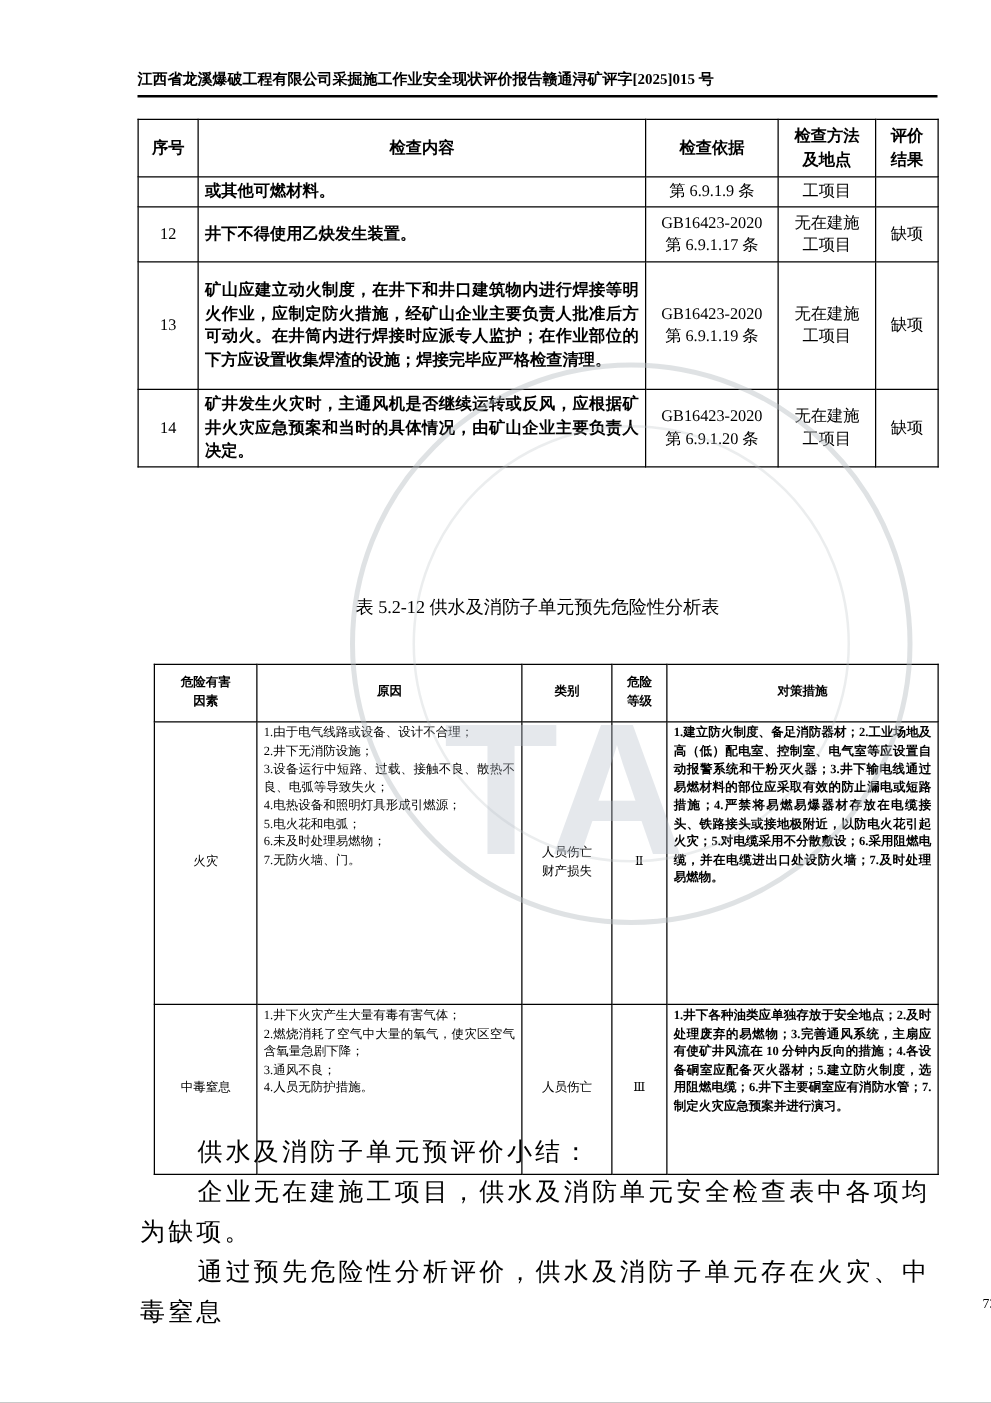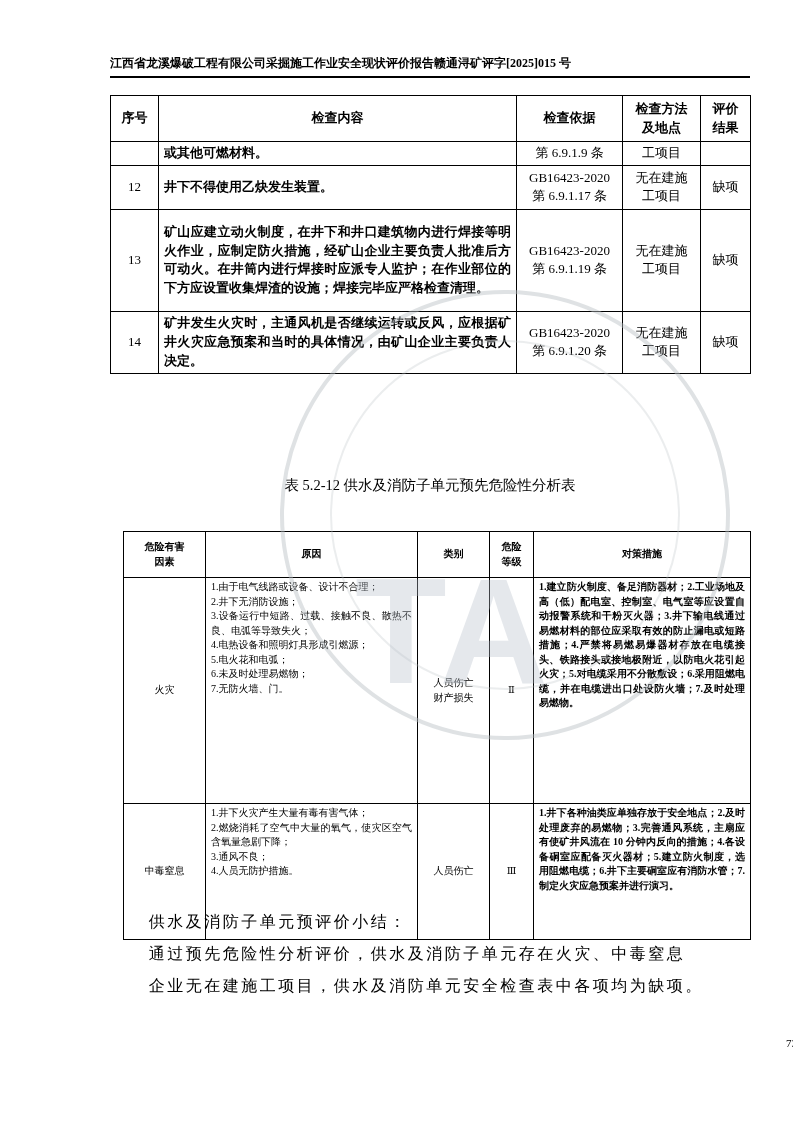--- a/index.html
+++ b/index.html
@@ -77,21 +77,21 @@
     line-height: 1.45;
     margin-top: 33px;
   }
 
   
   .paras {
     position: absolute;
     left: 112px;
     top: 906px;
     width: 632px;
-    font-size: 16px;
+    font-size: 20px;
     letter-spacing: 2.5px;
     line-height: 32px;
     text-align: justify;
   }
   .paras p { text-indent: 2.3em; }
 
   .pageno {
     position: absolute;
     left: 4px;
     top: 1037px;
@@ -251,20 +251,20 @@
 4.人员无防护措施。</td>
           <td class="cell-c">人员伤亡</td>
           <td class="cell-c">Ⅲ</td>
           <td class="cell-l" style="vertical-align:top">1.井下各种油类应单独存放于安全地点；2.及时处理废弃的易燃物；3.完善通风系统，主扇应有使矿井风流在 10 分钟内反向的措施；4.各设备硐室应配备灭火器材；5.建立防火制度，选用阻燃电缆；6.井下主要硐室应有消防水管；7.制定火灾应急预案并进行演习。</td>
         </tr>
       </tbody>
     </table>
 
     <div class="paras">
       <p>供水及消防子单元预评价小结：</p>
+      <p>企业无在建施工项目，供水及消防单元安全检查表中各项均为缺项。</p>
       <p>通过预先危险性分析评价，供水及消防子单元存在火灾、中毒窒息</p>
-      <p>企业无在建施工项目，供水及消防单元安全检查表中各项均为缺项。</p>
     </div>
 
     <div class="pageno">73</div>
 
   </div>
 </div>
 
 </body></html>

